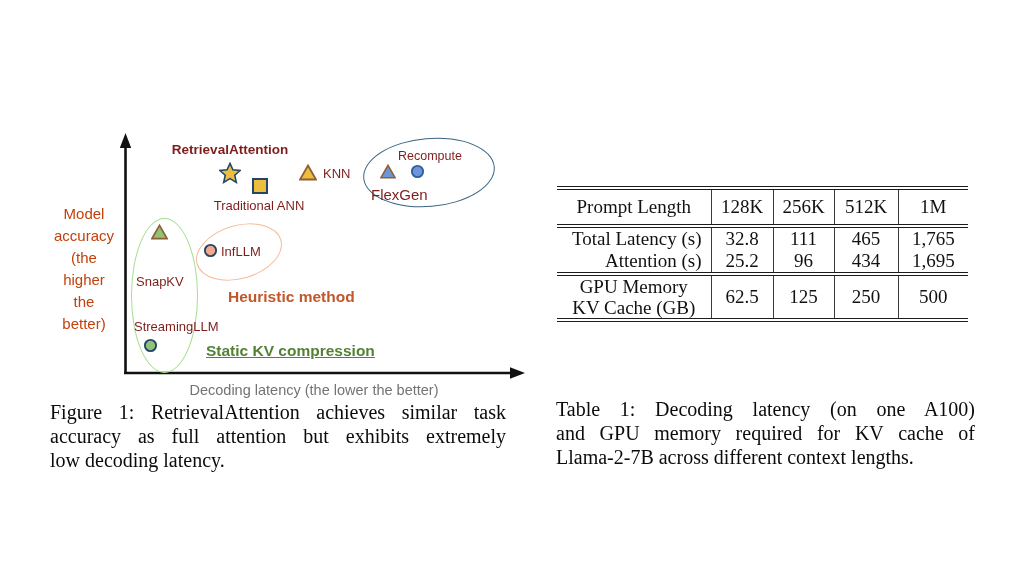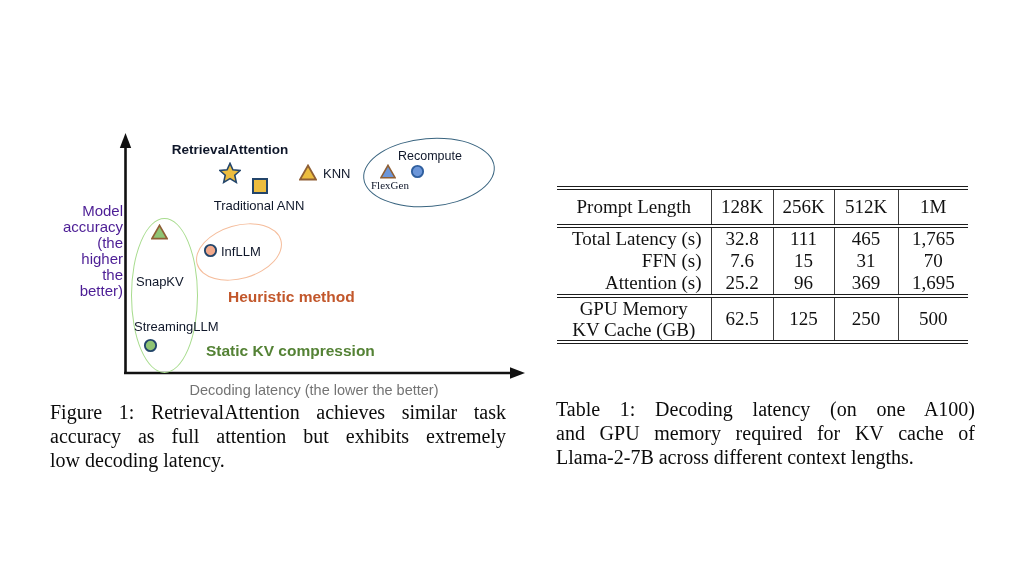--- a/index.html
+++ b/index.html
@@ -1,28 +1,28 @@
 <!DOCTYPE html>
 <html><head>
 <meta charset="utf-8">
 <style>
   html,body { margin:0; padding:0; background:#ffffff; }
   .canvas {
     position:relative; width:1024px; height:575px; background:#ffffff;
     font-family:"Liberation Sans", sans-serif; color:#1c1c1c; overflow:hidden;
   }
   .abs { position:absolute; }
-  .pt-label { font-size:13px; color:#0f172a; white-space:nowrap; }
+  .pt-label { font-size:13px; color:#7f1d1d; white-space:nowrap; }
   .pt-label.bold { font-weight:bold; font-size:13.5px; }
   .center { text-align:center; }
   .group-label { font-weight:bold; font-size:15.5px; white-space:nowrap; }
   .lbl-blue  { color:#2F5496; text-align:right; white-space:pre-line; font-size:15px; line-height:20.5px; }
   .lbl-orange{ color:#C2572B; }
   .lbl-green { color:#548235; }
-  .yaxis-label { font-size:15px; line-height:16px; text-align:right; white-space:pre-line; color:#4c1d95; }
+  .yaxis-label { font-size:15px; line-height:22px; text-align:center; white-space:pre-line; color:#c2410c; }
   .xaxis-label { font-size:14.5px; text-align:center; color:#737373; }
   .ellipse { position:absolute; border-radius:50%; background:transparent; }
   .ellipse.green  { border:1.6px solid #A8DC8E; }
   .ellipse.orange { border:1.6px solid #F5BD9C; transform:rotate(-16deg); }
   .ellipse.blue   { border:1.7px solid #3A6580; transform:rotate(-5deg); }
   .serif-caption {
     font-family:"Liberation Serif", serif; font-size:20px; line-height:23.8px;
     color:#0b0b0b;
   }
   .jline { text-align:justify; text-align-last:justify; }
@@ -87,28 +87,28 @@
       <circle cx="8" cy="8" r="6" stroke="#23456A" stroke-width="2" fill="#F2A98B"></circle>
     </svg>
 
     <svg class="abs" style="left:143px;top:338px;" width="15" height="15" viewBox="0 0 16 16">
       <circle cx="8" cy="8" r="6" stroke="#23456A" stroke-width="2" fill="#8FC474"></circle>
     </svg>
 
     <div class="abs pt-label bold center" style="left:160px;top:142px;width:140px;">RetrievalAttention</div>
     <div class="abs pt-label center" style="left:198px;top:198px;width:122px;">Traditional ANN</div>
     <div class="abs pt-label" style="left:323px;top:166px;">KNN</div>
-    <div class="abs pt-label" style="left:371px;top:179px;font-size:11px;font-family:Liberation Serif, serif;">FlexGen</div>
+    <div class="abs pt-label" style="left:371px;top:186px;font-size:15px;">FlexGen</div>
     <div class="abs pt-label" style="left:398px;top:149px;font-size:12.5px;">Recompute</div>
     <div class="abs pt-label" style="left:136px;top:246px;margin-top:28px;">SnapKV</div>
     <div class="abs pt-label" style="left:221px;top:244px;">InfLLM</div>
     <div class="abs pt-label" style="left:134px;top:319px;">StreamingLLM</div>
 
     <div class="abs group-label lbl-orange" style="left:228px;top:288px;">Heuristic method</div>
-    <div class="abs group-label lbl-green" style="left:206px;top:342px;">Static KV compression</div>
+    <div class="abs group-label lbl-green" style="left:206px;top:342px;text-decoration:underline;">Static KV compression</div>
 
     <div class="abs yaxis-label" style="left:45px;top:203px;width:78px;">Model
 accuracy
 (the
 higher
 the
 better)</div>
     <div class="abs xaxis-label" style="left:123px;top:382px;width:382px;">Decoding latency (the lower the better)</div>
   </div>
 
@@ -135,32 +135,25 @@
         <td class="vline">512K</td>
         <td class="vline">1M</td>
       </tr>
       <tr class="data-row">
         <td class="rlabel">Total Latency (s)</td>
         <td class="vline">32.8</td>
         <td class="vline">111</td>
         <td class="vline">465</td>
         <td class="vline">1,765</td>
       </tr>
-      <tr class="data-row">
-        <td class="rlabel">FFN (s)</td>
-        <td class="vline">7.6</td>
-        <td class="vline">15</td>
-        <td class="vline">31</td>
-        <td class="vline">70</td>
-      </tr>
       <tr class="data-row sec-end">
         <td class="rlabel">Attention (s)</td>
         <td class="vline">25.2</td>
         <td class="vline">96</td>
-        <td class="vline">369</td>
+        <td class="vline">434</td>
         <td class="vline">1,695</td>
       </tr>
       <tr class="mem-row">
         <td class="mem-label">
           <div>GPU Memory</div>
           <div>KV Cache (GB)</div>
         </td>
         <td class="vline">62.5</td>
         <td class="vline">125</td>
         <td class="vline">250</td>

